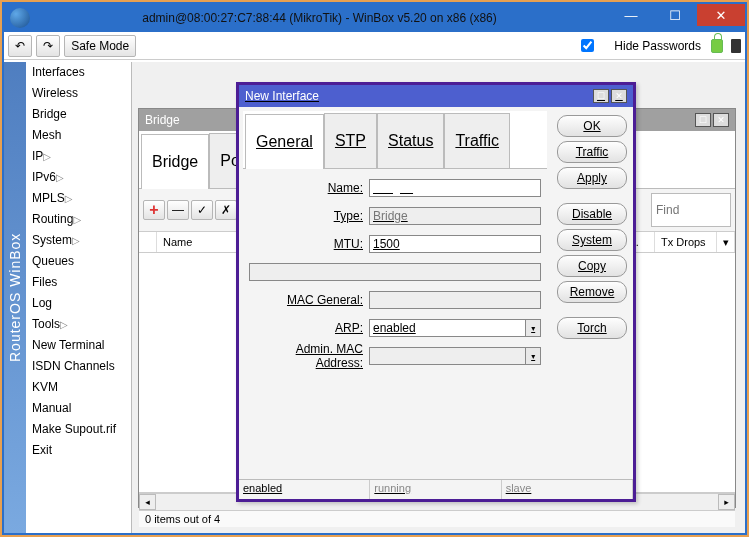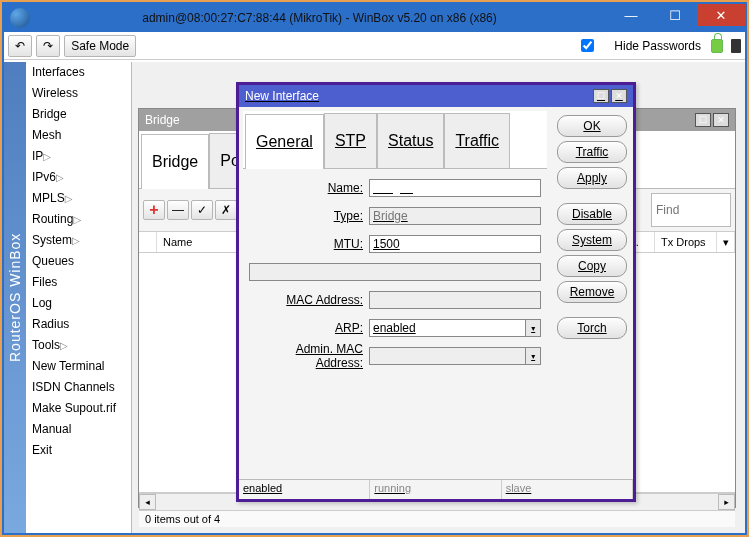--- a/index.html
+++ b/index.html
@@ -149,37 +149,37 @@
           <div class="side-item">
             <span>Queues</span>
           </div>
           <div class="side-item">
             <span>Files</span>
           </div>
           <div class="side-item">
             <span>Log</span>
           </div>
           <div class="side-item">
-            <span>Radius</span>
-          </div>
-          <div class="side-item">
             <span>Tools</span>
             <span class="exp">▷</span>
           </div>
           <div class="side-item">
             <span>New Terminal</span>
           </div>
           <div class="side-item">
             <span>ISDN Channels</span>
           </div>
           <div class="side-item">
+            <span>KVM</span>
+          </div>
+          <div class="side-item">
+            <span>Manual</span>
+          </div>
+          <div class="side-item">
             <span>Make Supout.rif</span>
-          </div>
-          <div class="side-item">
-            <span>Manual</span>
           </div>
           <div class="side-item">
             <span>Exit</span>
           </div>
         </div>
     </div>
 
     <div class="mdi">
 
       <div class="bridge-win">
@@ -252,21 +252,21 @@
                 <div class="inp">
                     <input type="text" value="1500" style="">
                   </div>
               </div>
               <div class="frow">
                 <div class="inp">
                     <input type="text" class="ro" readonly="" value="" style="">
                   </div>
               </div>
               <div class="frow">
-                <div class="lbl">MAC Address:</div>
+                <div class="lbl">MAC General:</div>
                 <div class="inp">
                     <input type="text" class="ro" readonly="" value="" style="">
                   </div>
               </div>
               <div class="frow">
                 <div class="lbl">ARP:</div>
                 <div class="inp">
                   <input type="text" value="enabled" style="">
                   <div class="dd">▾</div>
                 </div>

